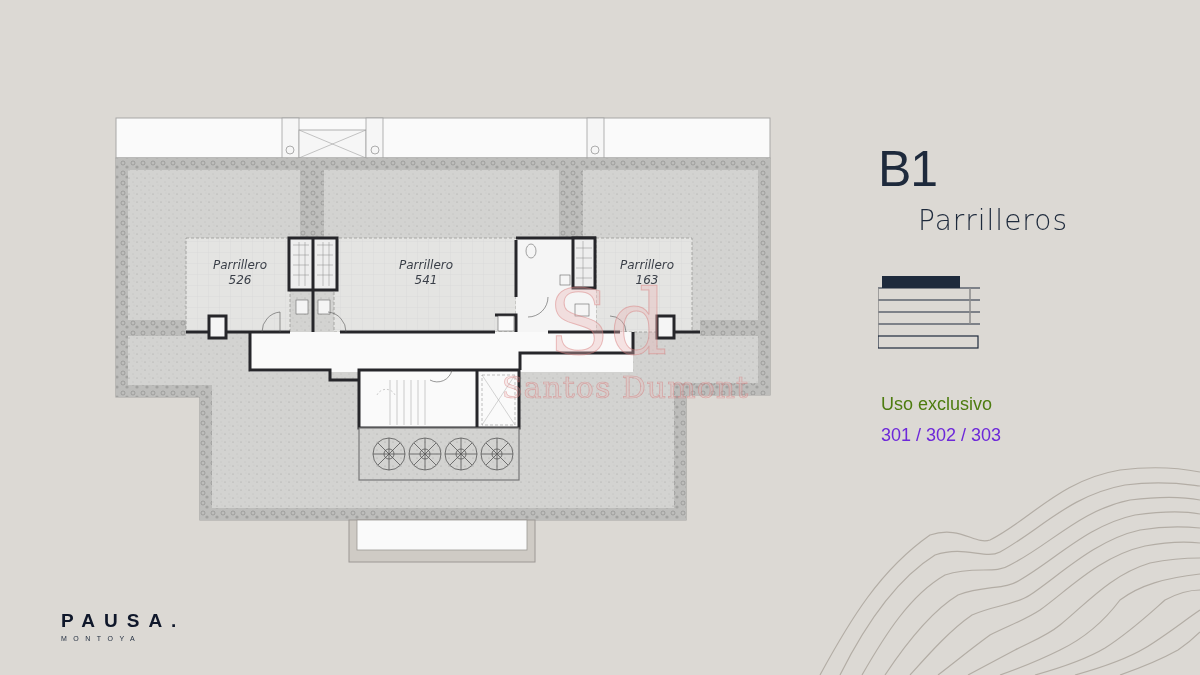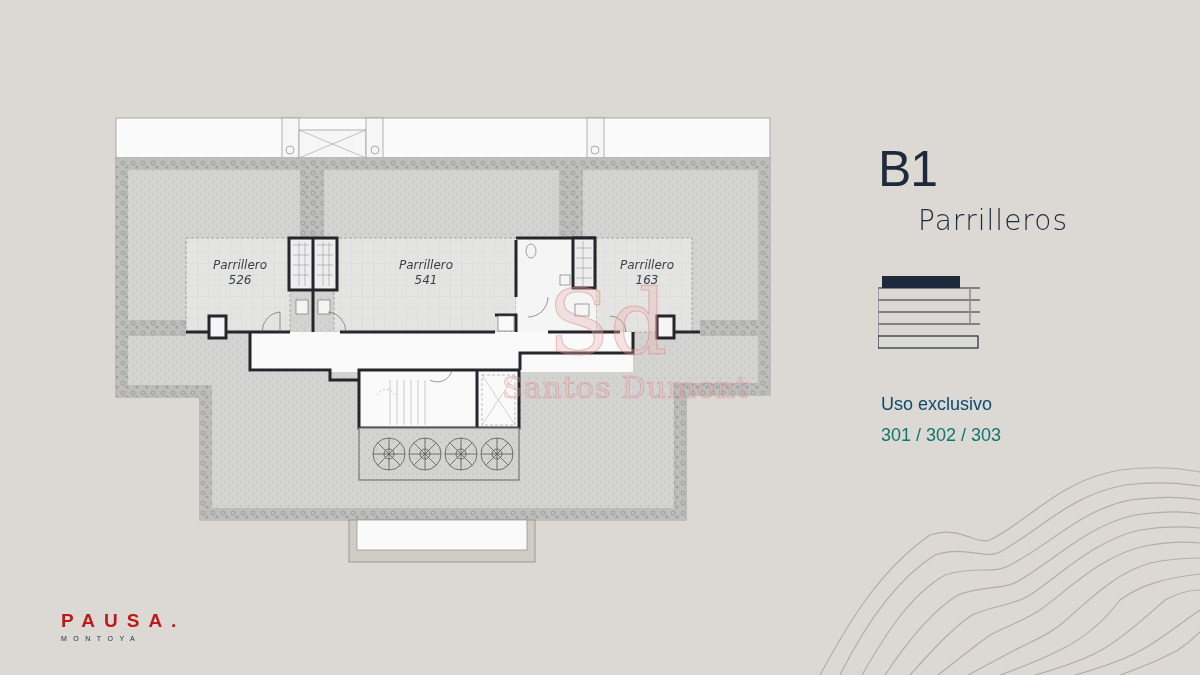--- a/index.html
+++ b/index.html
@@ -1,23 +1,23 @@
 <!DOCTYPE html>
 <html><head>
 <meta charset="utf-8">
 <style>
   html, body { margin:0; padding:0; }
   body { width:1200px; height:675px; background:#dcd9d4; position:relative; overflow:hidden; font-family:"DejaVu Sans", sans-serif; }
   .plan { position:absolute; left:0; top:0; width:1200px; height:675px; }
   .title { position:absolute; left:878px; top:140px; font-size:50px; color:#1e2a3c; font-weight:500; letter-spacing:-1px; font-family:"Liberation Sans", sans-serif; }
   .subtitle { position:absolute; left:918px; top:204px; font-size:28px; color:#1e2a3c; font-weight:300; letter-spacing:1px; font-family:"DejaVu Sans", sans-serif; }
   .stack { position:absolute; left:878px; top:276px; width:104px; height:74px; }
-  .usage-label { position:absolute; left:881px; top:394px; font-size:18px; color:#0c4a6e; font-family:"Liberation Sans", sans-serif; }
-  .usage-units { position:absolute; left:881px; top:425px; font-size:18px; color:#0f766e; font-family:"Liberation Sans", sans-serif; }
-  .brand { position:absolute; left:61px; top:610px; font-size:19px; color:#b91c1c; letter-spacing:9px; font-family:"Liberation Sans", sans-serif; font-weight:600; }
+  .usage-label { position:absolute; left:881px; top:394px; font-size:18px; color:#4d7c0f; font-family:"Liberation Sans", sans-serif; }
+  .usage-units { position:absolute; left:881px; top:425px; font-size:18px; color:#6d28d9; font-family:"Liberation Sans", sans-serif; }
+  .brand { position:absolute; left:61px; top:610px; font-size:19px; color:#0f172a; letter-spacing:9px; font-family:"Liberation Sans", sans-serif; font-weight:600; }
   .brand-sub { position:absolute; left:61px; top:635px; font-size:7px; color:#1e2a3c; letter-spacing:6.5px; font-family:"Liberation Sans", sans-serif; }
   .room-label { position:absolute; font-style:italic; font-size:12px; color:#3a3f48; text-align:center; line-height:15px; font-family:"DejaVu Sans", sans-serif; }
   .watermark-sd { position:absolute; left:548px; top:270px; font-size:90px; color:rgba(235,180,180,0.35); font-family:"DejaVu Serif", serif; -webkit-text-stroke:1px rgba(215,120,120,0.45); }
   .watermark-txt { position:absolute; left:482px; top:370px; font-size:30px; color:rgba(235,180,180,0.25); font-family:"DejaVu Serif", serif; -webkit-text-stroke:0.7px rgba(215,120,120,0.5); letter-spacing:1px;margin-left:20px; }
 </style>
 </head>
 <body>
 
 <svg class="plan" viewBox="0 0 1200 675" xmlns="http://www.w3.org/2000/svg">
   <defs>

